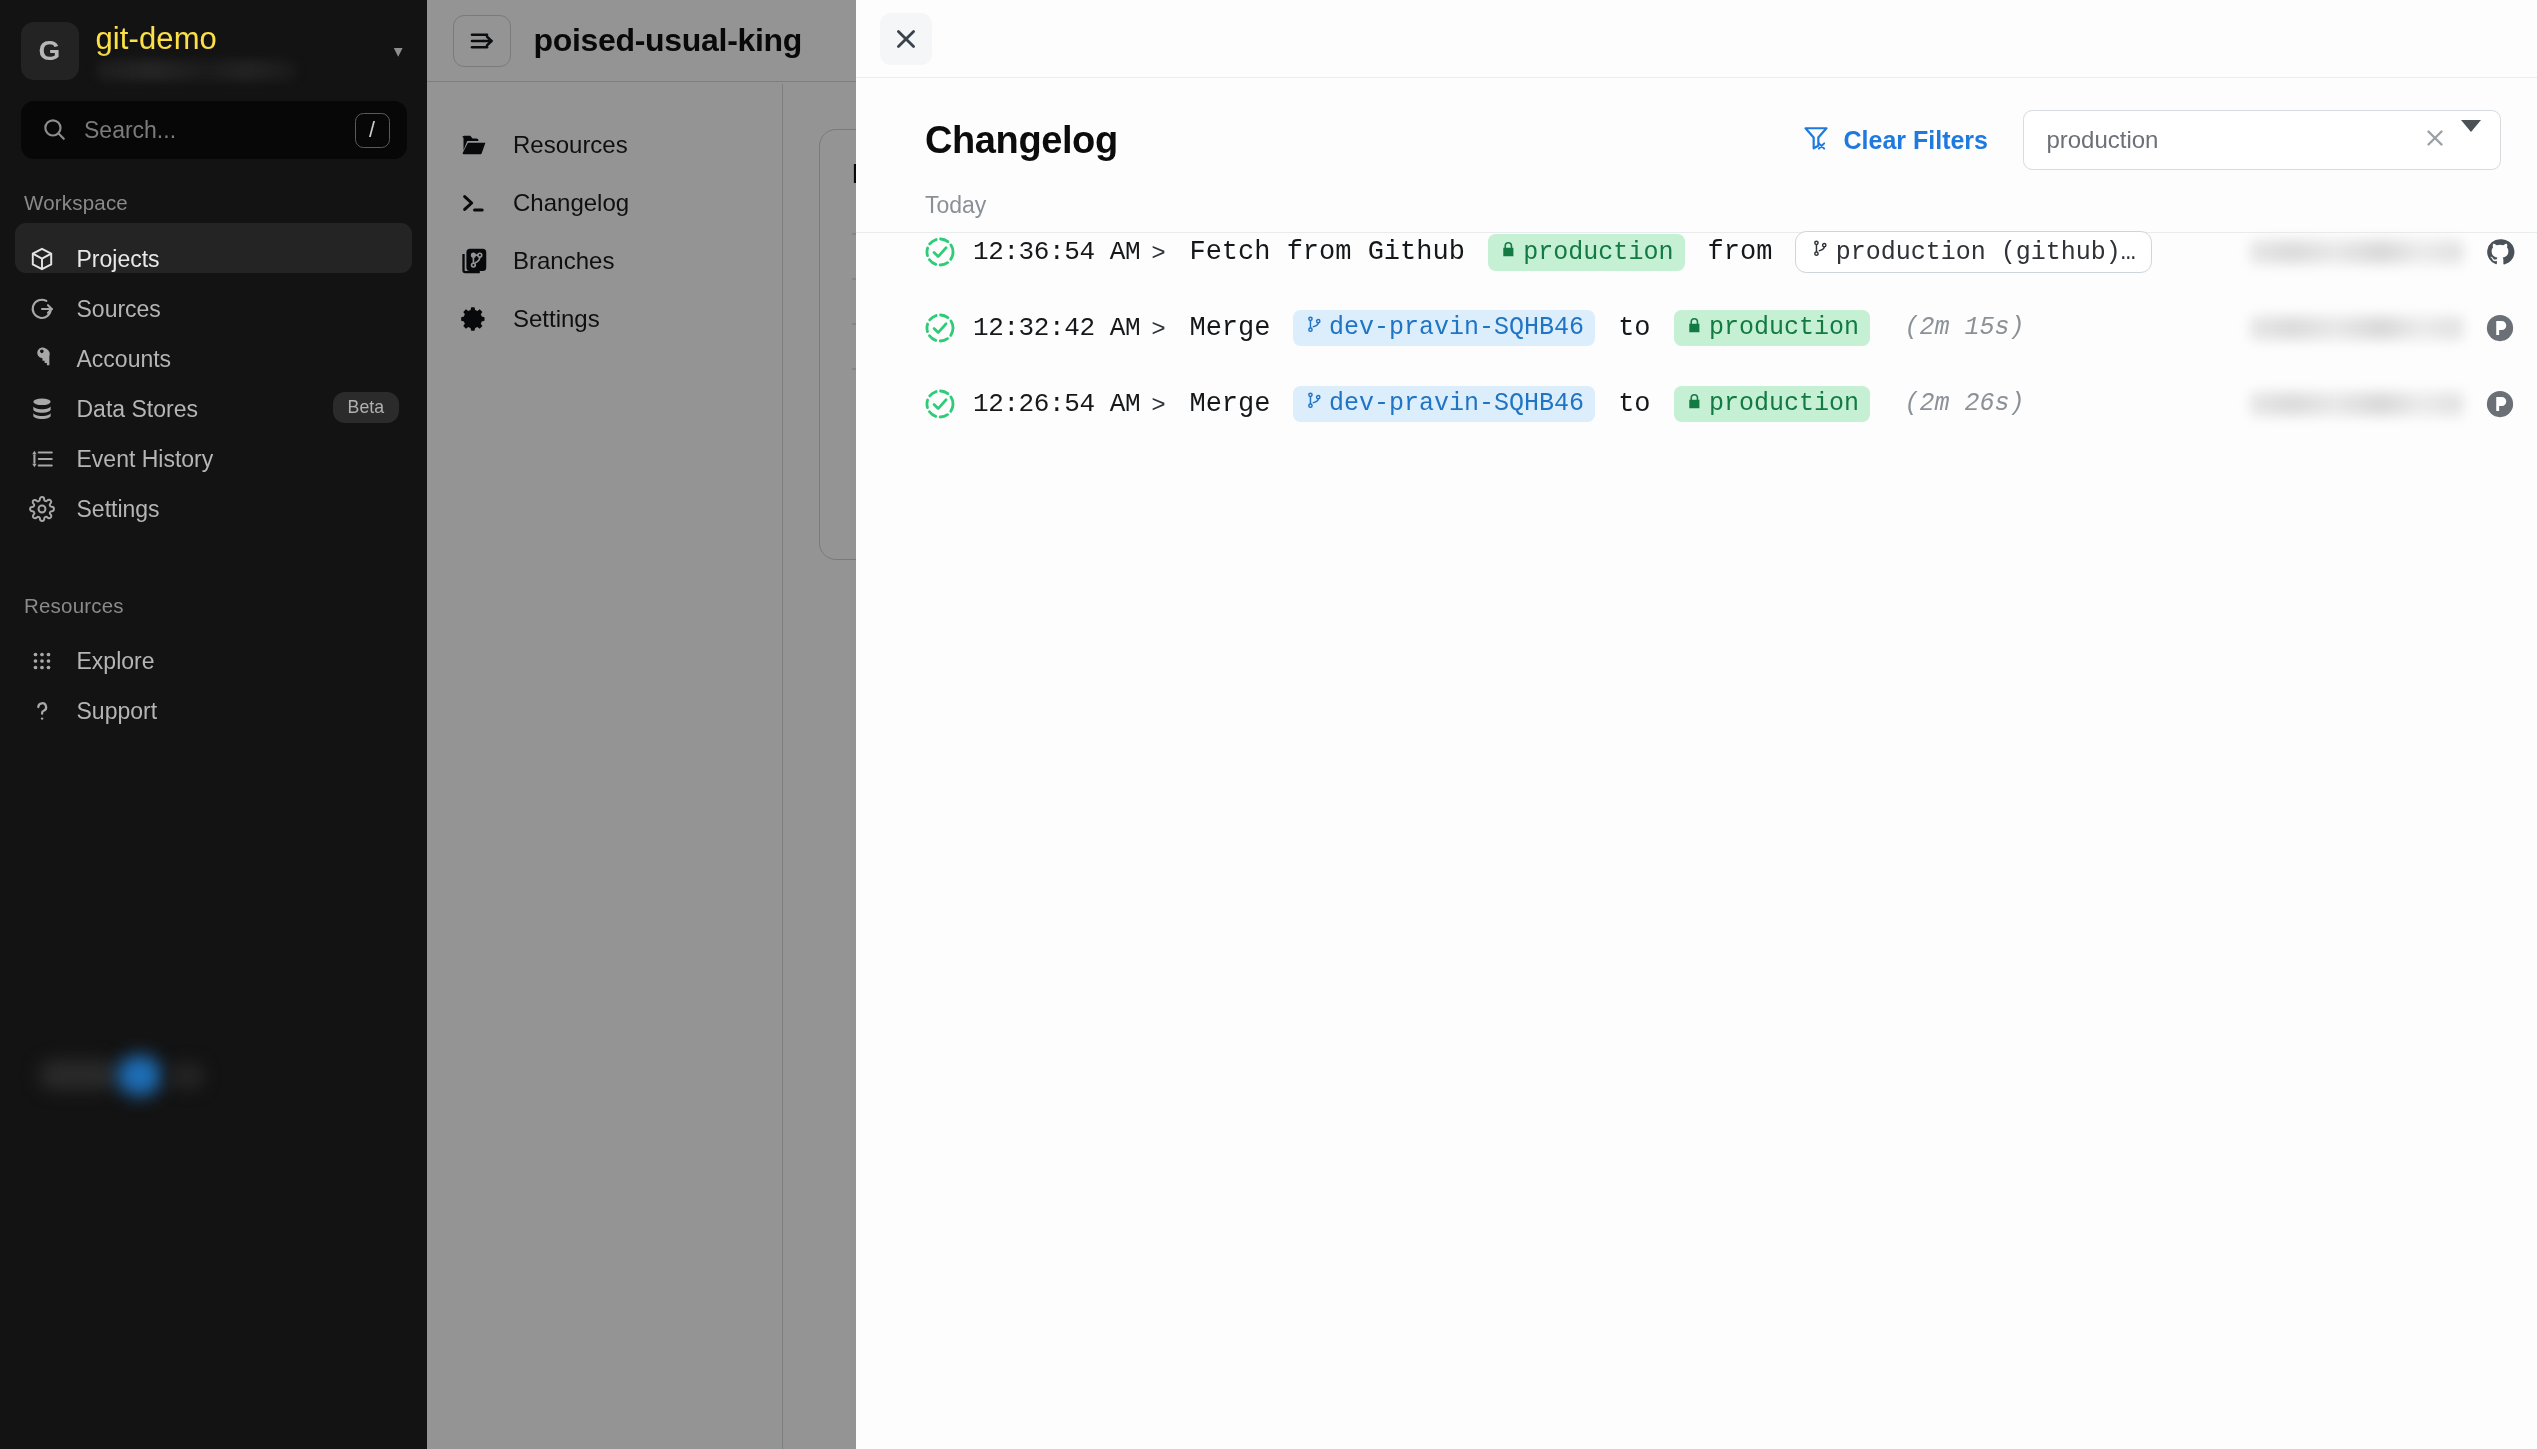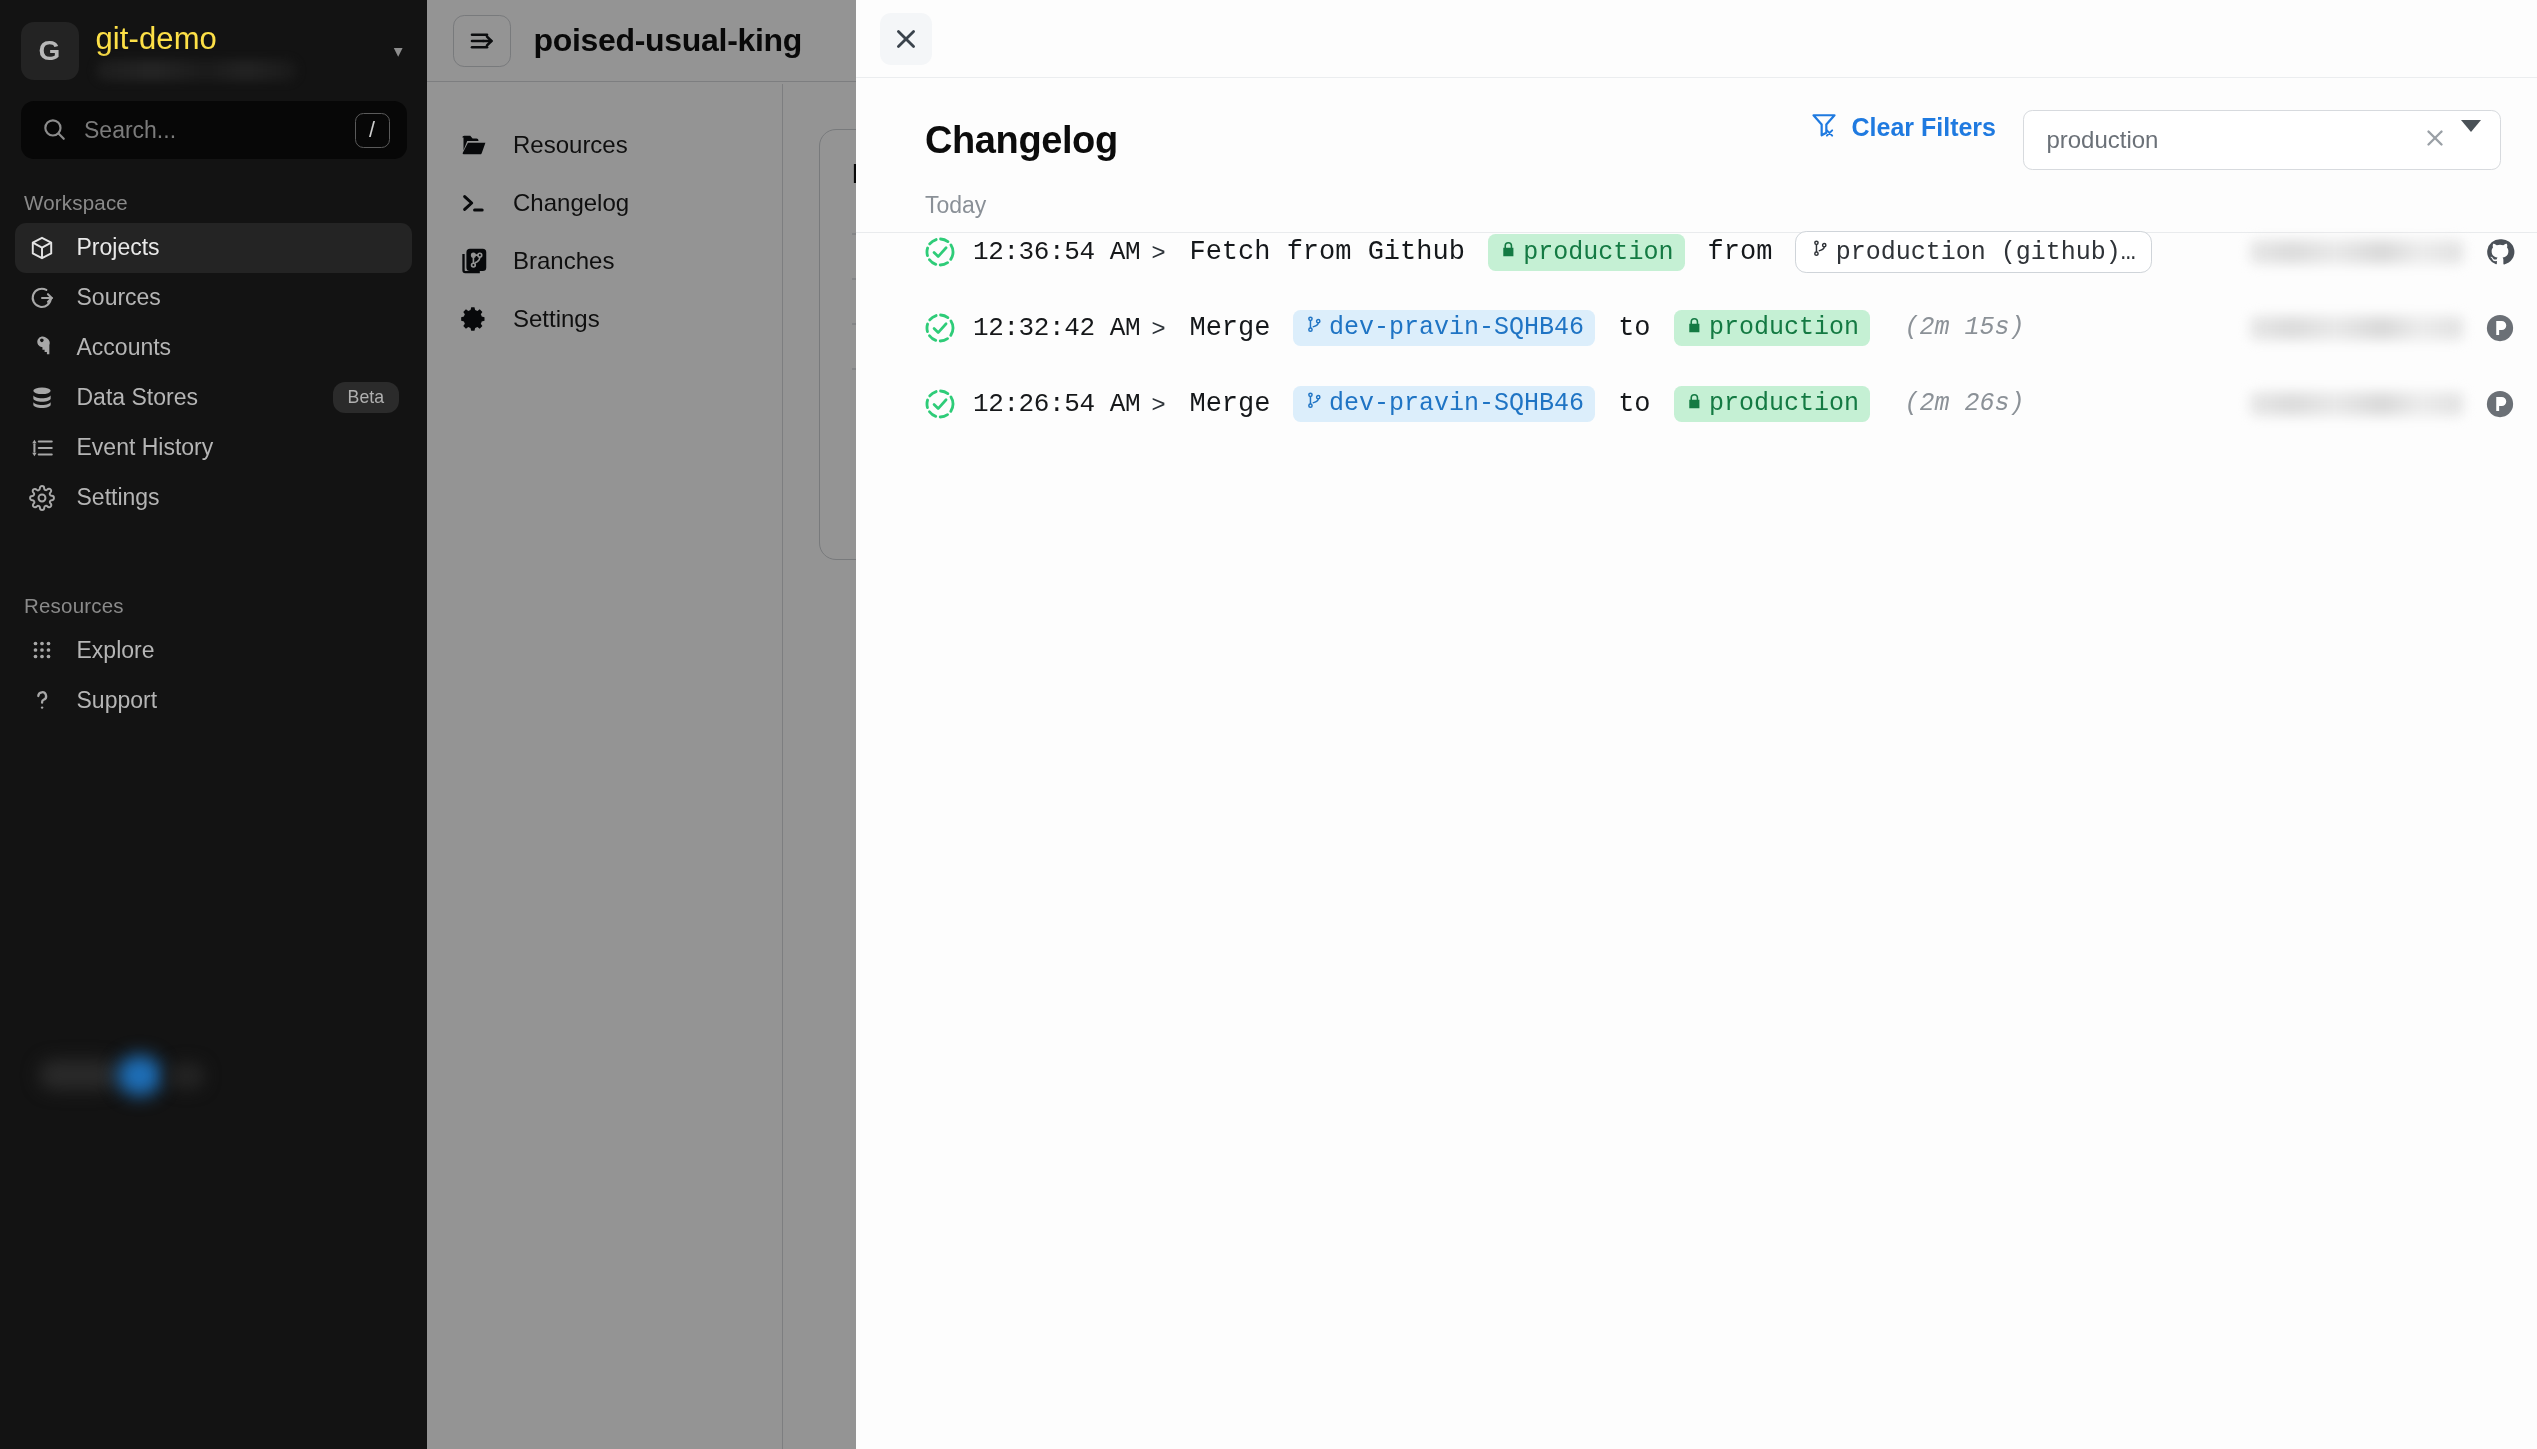--- a/index.html
+++ b/index.html
@@ -42,21 +42,21 @@
   .slash-key {
     width: 35px; height: 35px; border: 1.9px solid #5a5a5a; border-radius: 8.4px;
     color: #cfcfcf; font-size: 21.5px; display: flex; align-items: center; justify-content: center;
   }
 
   .nav-section-label {
     color: #8a8a8a; font-size: 20.5px; padding: 32px 0 7.5px 24px; letter-spacing: 0.2px;
   }
   .nav-item {
     margin: 0 15px; height: 50px; border-radius: 11.2px;
-    display: flex; align-items: center; gap: 20.5px; padding: 0 13px;
+    display: flex; align-items: flex-end; gap: 20.5px; padding: 0 13px;
     color: #b5b5b5; font-size: 23px; position: relative;
   }
   .nav-item.active { background: #242424; color: #e9e9e9; }
   .nav-item .ico { width: 28px; height: 28px; display:flex; align-items:center; justify-content:center; flex: 0 0 28px; }
   .nav-item .ico svg { display:block; }
   .nav-item .lbl { flex: 1; }
   .beta-pill {
     background: #2b2b2b; color: #b0b0b0; font-size: 17.7px;
     border-radius: 12px; padding: 4.7px 15px;
   }
@@ -129,21 +129,21 @@
     padding-left: 24px; background: #fdfdfd;
   }
   .close-btn {
     width: 52px; height: 52px; border-radius: 11.2px; background: #f4f6f8;
     display: flex; align-items: center; justify-content: center; color: #3a434c;
   }
   .modal-head {
     display: flex; align-items: center; padding: 32px 37px 0 69px;
   }
   .modal-title { font-size: 38px; font-weight: 700; color: #0c0c0c; letter-spacing: -0.4px; }
-  .head-right { margin-left: auto; display: flex; align-items: flex-start; gap: 27px; }
+  .head-right { margin-left: auto; display: flex; align-items: center; gap: 35px; }
   .clear-filters {
     display: flex; align-items: center; gap: 13px; color: #1f7ae0; font-size: 25px; font-weight: 600;
   }
   .filter-select {
     width: 478px; height: 60px; border: 1.9px solid #d7dade; border-radius: 9.3px;
     display: flex; align-items: center; padding: 0 18.7px 0 22.4px; gap: 13px; background: #fff;
   }
   .filter-select .val { flex: 1; color: #6b7178; font-size: 24px; }
   .fs-x { color: #9aa0a6; font-size: 28px; line-height: 1; }
   .caret { width: 0; height: 0; border-left: 10.3px solid transparent; border-right: 10.3px solid transparent; border-top: 12px solid #4a5157; }

